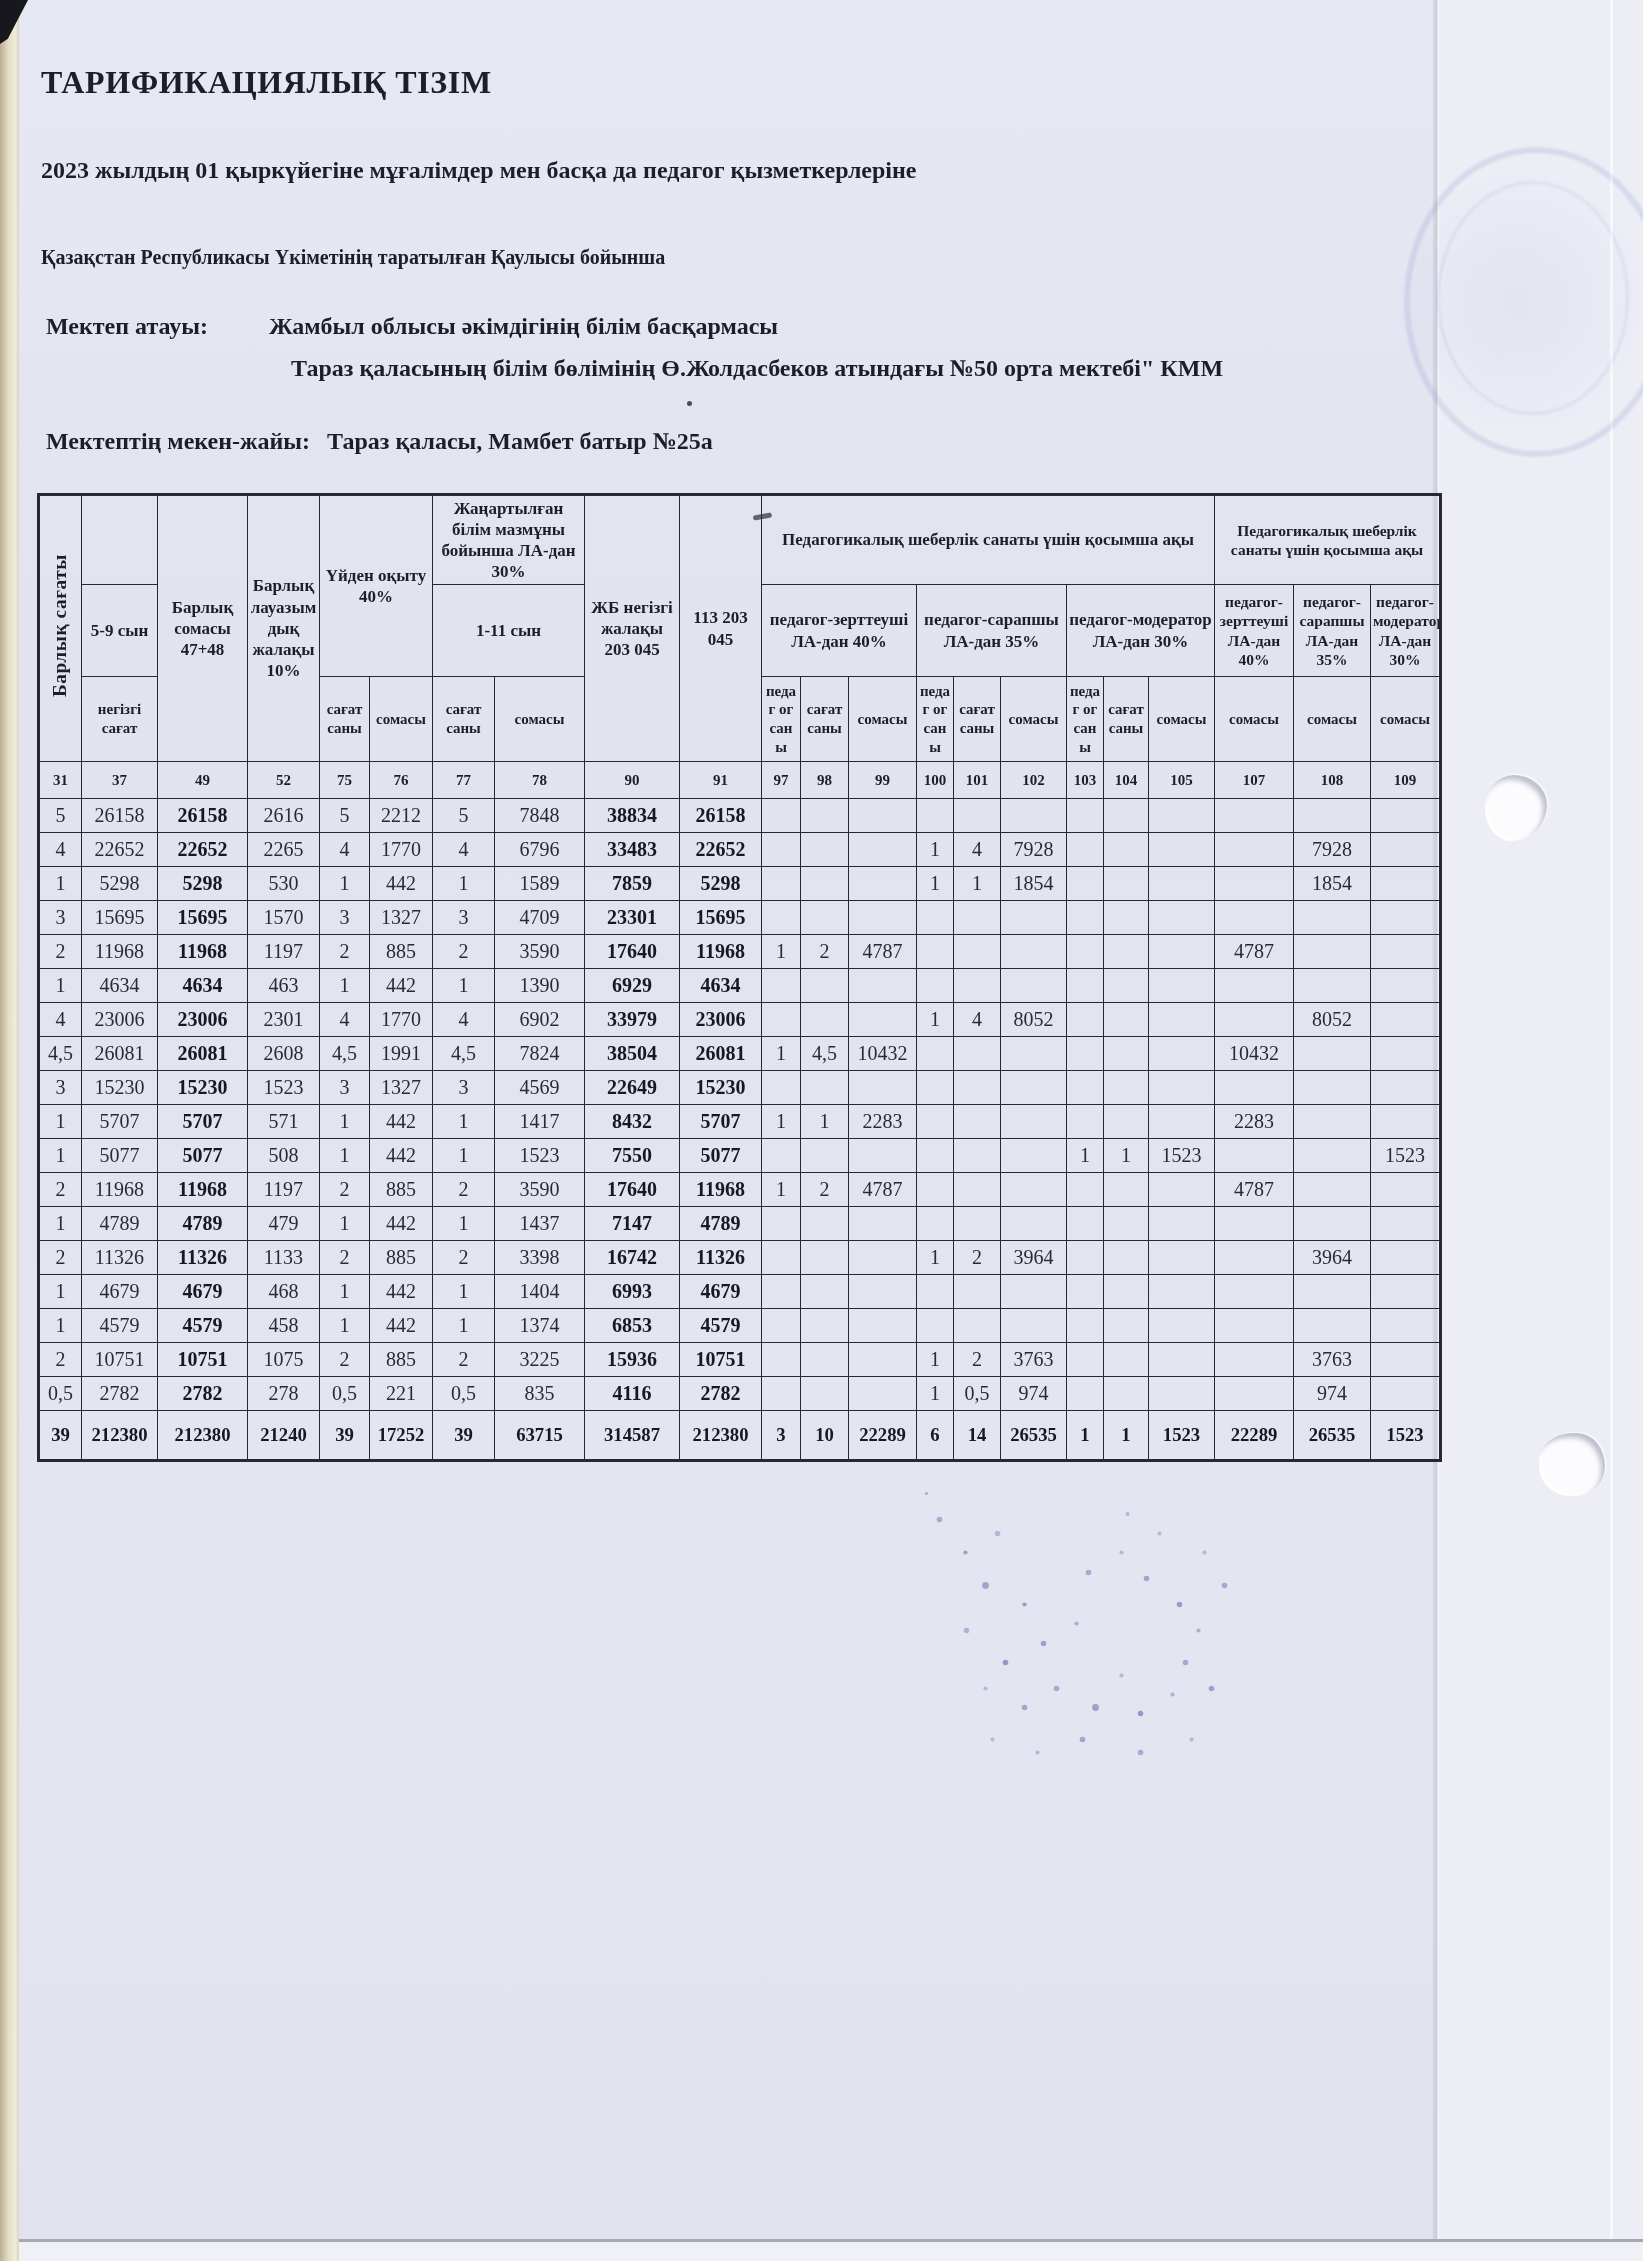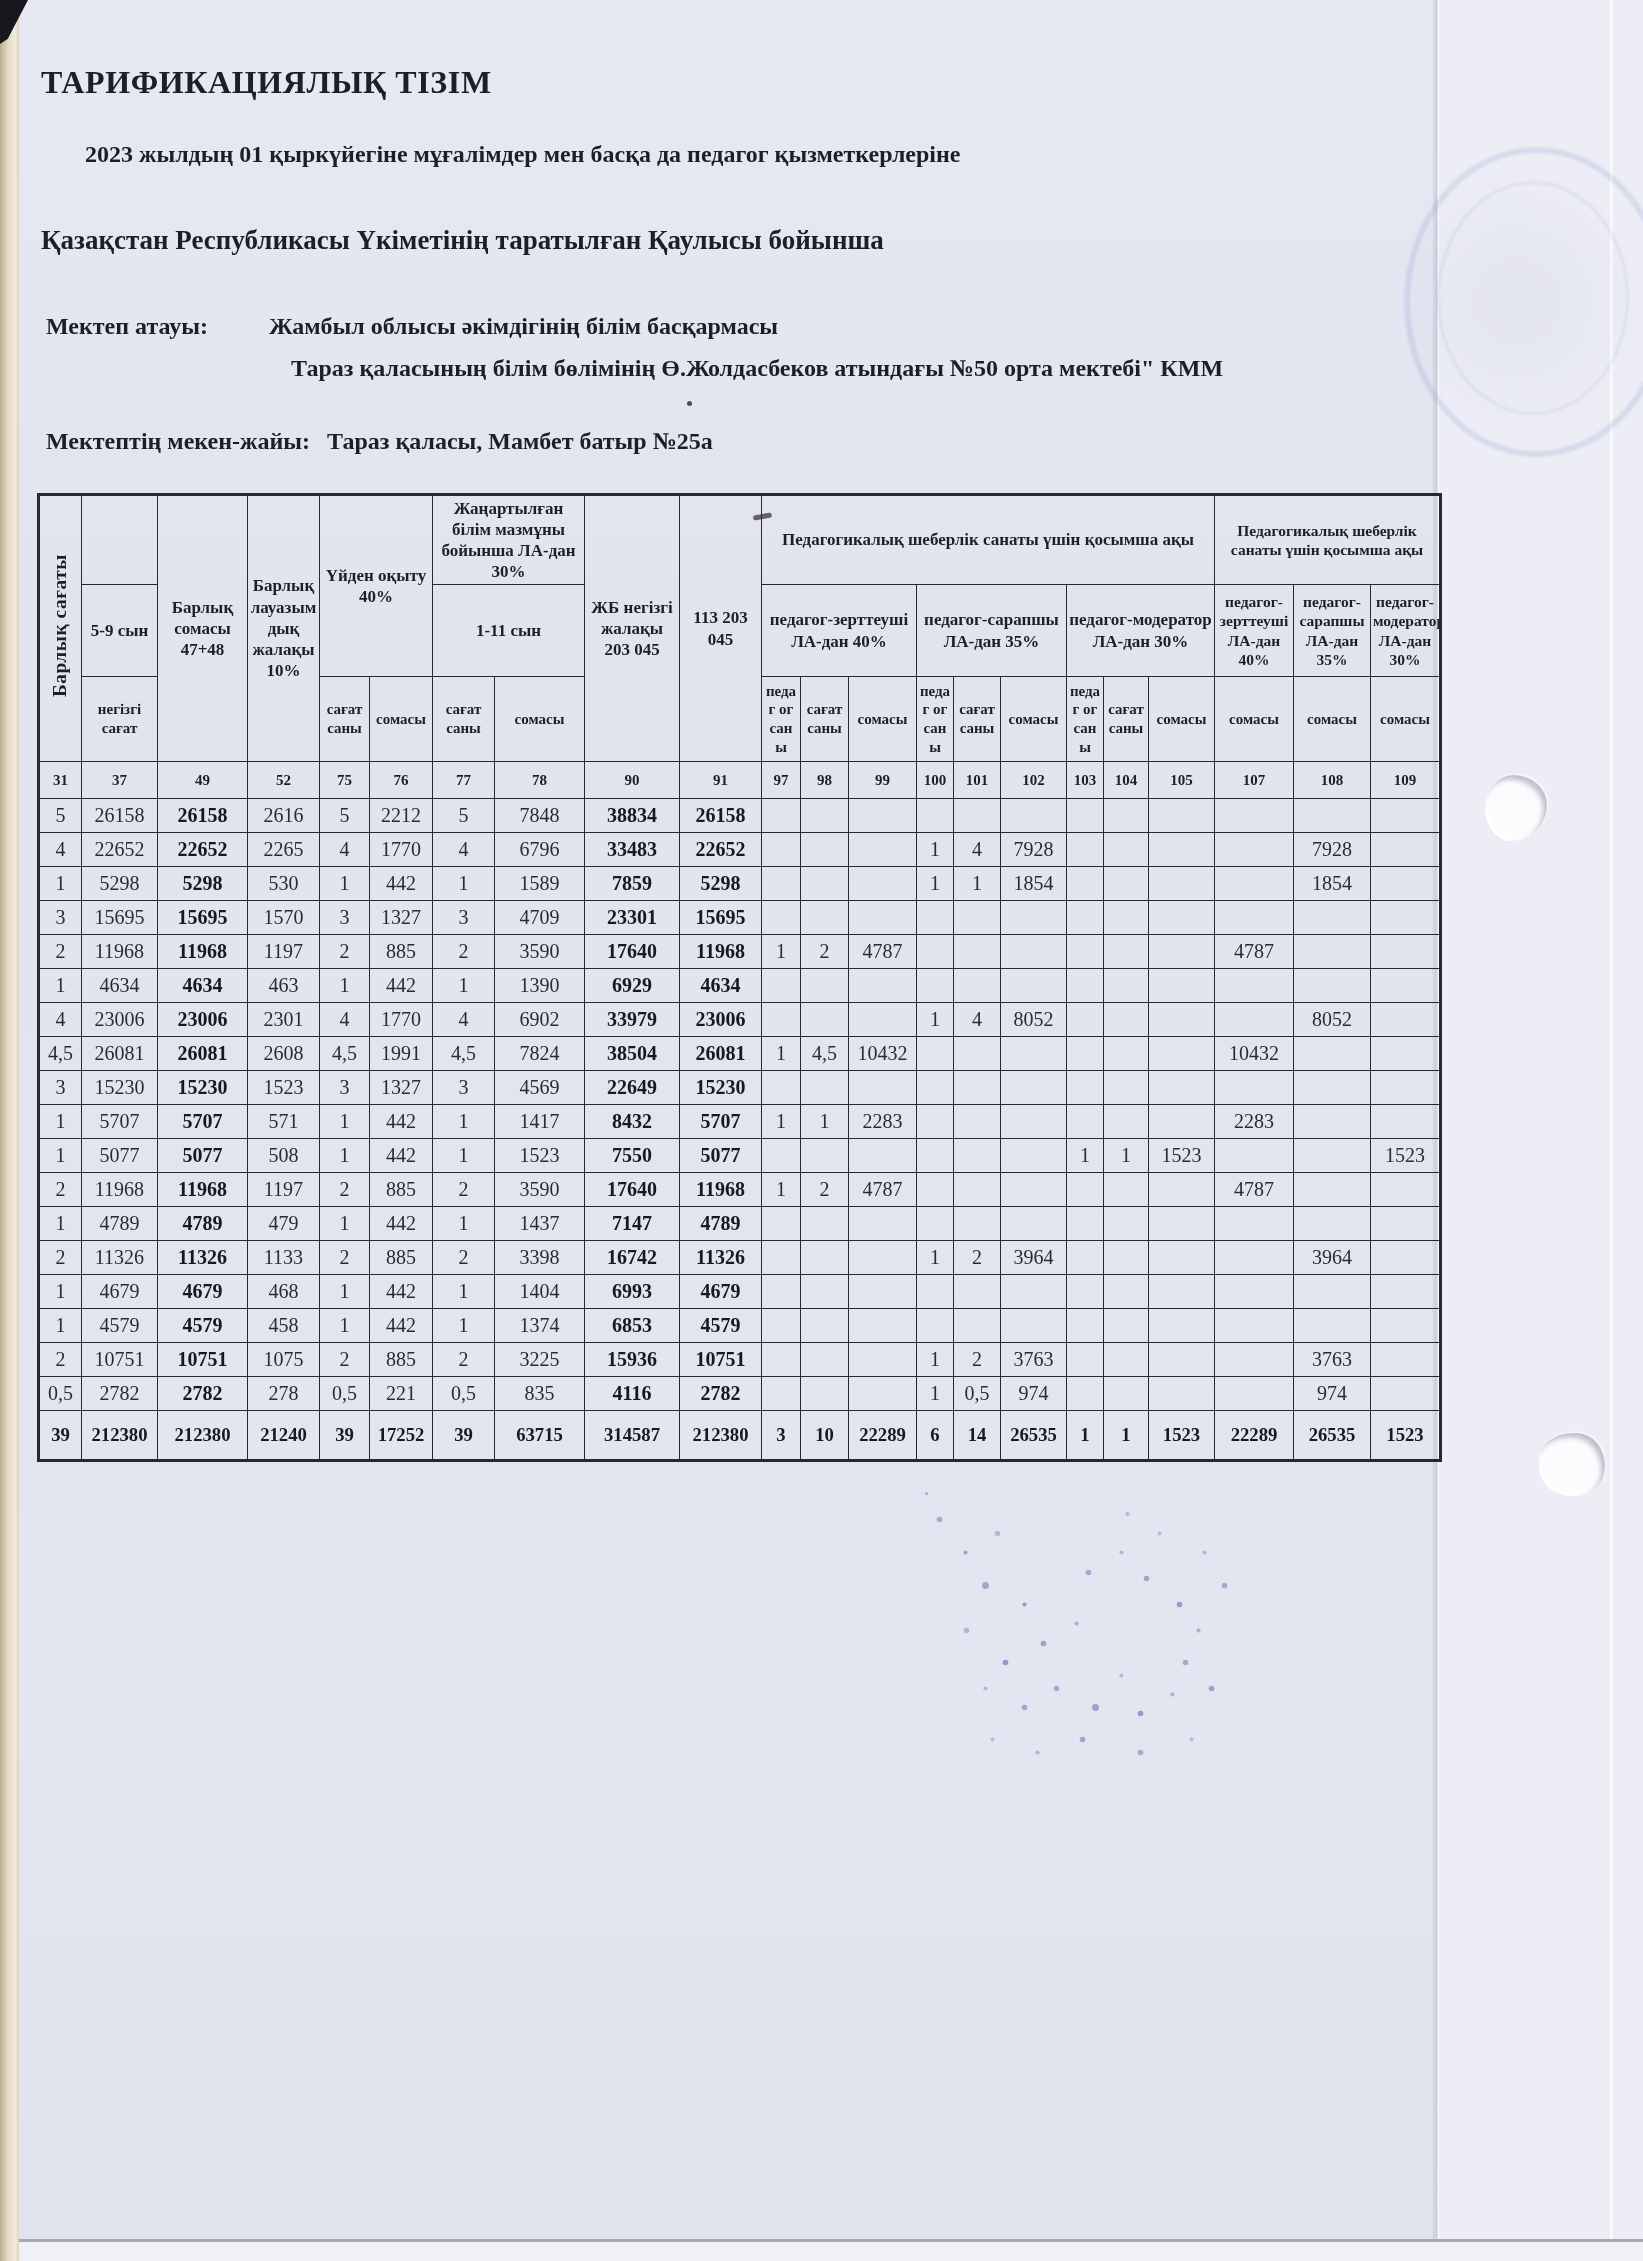--- a/index.html
+++ b/index.html
@@ -41,22 +41,22 @@
       259px 169px 0 1.3px rgba(84,72,158,.4),285px 195px 0 1.3px rgba(84,72,158,.45),201px 20.6px 0 0.6px rgba(84,72,158,.3),
       233px 40px 0 0.6px rgba(84,72,158,.28),278px 59px 0 0.6px rgba(84,72,158,.3),298px 92px 0 1.3px rgba(84,72,158,.4),
       156px 246px 0 1.3px rgba(84,72,158,.42),111px 259px 0 0.6px rgba(84,72,158,.32),214px 259px 0 1.3px rgba(84,72,158,.38),
       265px 246px 0 0.6px rgba(84,72,158,.3),66px 246px 0 0.6px rgba(84,72,158,.28);}
   #speck1{position:absolute;left:687px;top:401px;width:5.2px;height:5.2px;border-radius:50%;background:#26262f;opacity:.8;}
   #pen-mark{position:absolute;left:753px;top:514px;width:19.3px;height:5.2px;border-radius:2.6px;background:#46414e;
     transform:rotate(-10deg);opacity:.8;}
   
   .h{position:absolute;font-weight:bold;white-space:nowrap;}
   #title{left:41px;top:64px;font-size:32px;letter-spacing:0.6px;text-align:right;}
-  #date-line{left:41px;top:141px;font-size:24px;margin-left:44px;}
-  #decree-line{left:41px;top:225px;font-size:27px;}
+  #date-line{left:41px;top:157px;font-size:24px;}
+  #decree-line{left:41px;top:246px;font-size:20px;}
   #school-label{left:46px;top:313px;font-size:24px;}
   #school-v1{left:269px;top:313px;font-size:24px;}
   #school-v2{left:251px;top:355px;font-size:24px;margin-left:40px;}
   #addr-label{left:46px;top:428px;font-size:24px;}
   #addr-value{left:327px;top:428px;font-size:24px;}
   
   #tarif-table{position:absolute;left:37px;top:493px;width:1399px;border-collapse:collapse;table-layout:fixed;
     border:3.2px solid #2b2730;}
   #tarif-table th,#tarif-table td{border:1.9px solid #2b2730;padding:0 1.9px;text-align:center;vertical-align:middle;
     overflow:hidden;}

